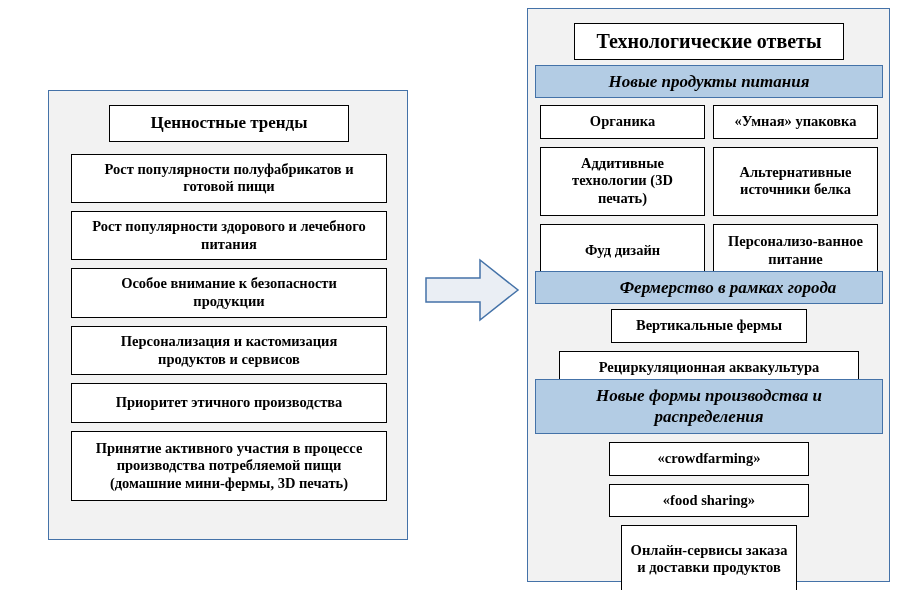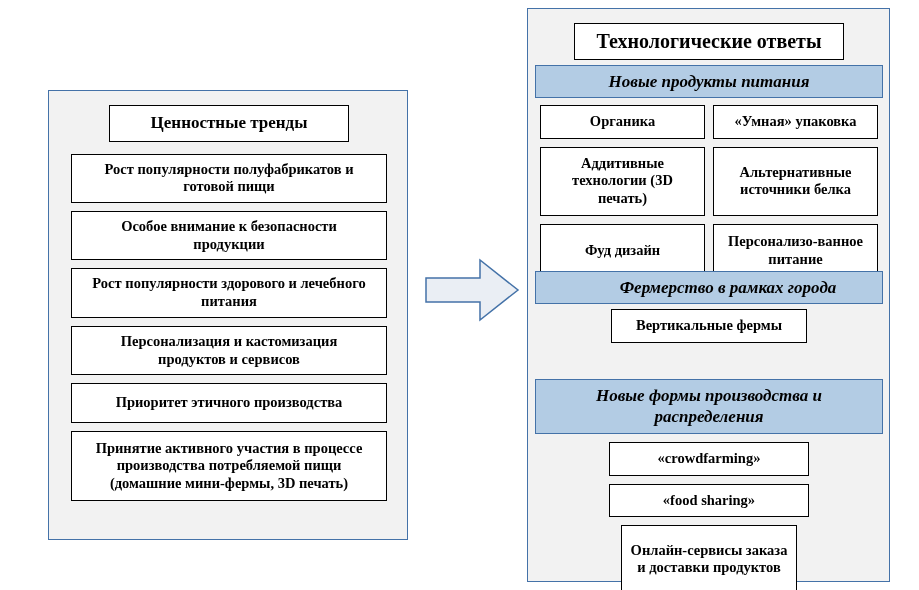--- a/index.html
+++ b/index.html
@@ -183,22 +183,22 @@
   .w-food { width: 200px; }
   .w-online { width: 176px; }
 </style>
 </head>
 <body>
 
 <div id="left-panel">
   <div id="left-panel-inner">
     <div class="lbox" id="left-title">Ценностные тренды</div>
     <div class="lbox h2">Рост популярности полуфабрикатов и готовой пищи</div>
+    <div class="lbox h2">Рост популярности здорового и лечебного питания</div>
     <div class="lbox h2">Особое внимание к безопасности продукции</div>
-    <div class="lbox h2">Рост популярности здорового и лечебного питания</div>
     <div class="lbox h2">Персонализация и кастомизация продуктов и сервисов</div>
     <div class="lbox h3">Приоритет этичного производства</div>
     <div class="lbox h4">Принятие активного участия в процессе производства потребляемой пищи (домашние мини-фермы, 3D печать)</div>
   </div>
 </div>
 
 <div id="arrow">
   <svg width="96" height="64" viewBox="0 0 96 64" xmlns="http://www.w3.org/2000/svg">
     <polygon points="2,20 56,20 56,2 94,32 56,62 56,44 2,44" fill="#eaeef4" stroke="#4472a8" stroke-width="1.5"></polygon>
   </svg>
@@ -222,20 +222,21 @@
     <div class="row2">
       <div class="rbox r-h1">Фуд дизайн</div>
       <div class="rbox r-h2">Персонализо-ванное питание</div>
     </div>
   </div>
 
   <div class="band" id="band-farm">Фермерство в рамках города</div>
 
   <div id="farm-list">
     <div class="rbox r-h1 w-vert">Вертикальные фермы</div>
+    <div class="rbox r-h1 w-aqua">Рециркуляционная аквакультура</div>
   </div>
 
   <div class="band" id="band-newforms">Новые формы производства и распределения</div>
 
   <div id="newforms-list">
     <div class="rbox r-h1 w-crowd">«crowdfarming»</div>
     <div class="rbox r-h1 w-food">«food sharing»</div>
     <div class="rbox w-online" style="min-height:68px">Онлайн-сервисы заказа и доставки продуктов</div>
   </div>
 

